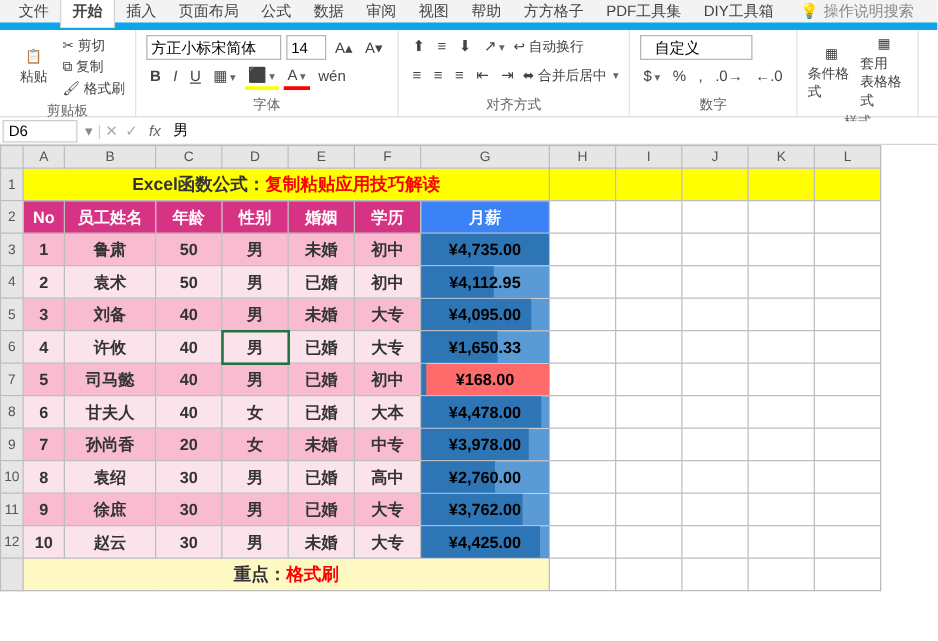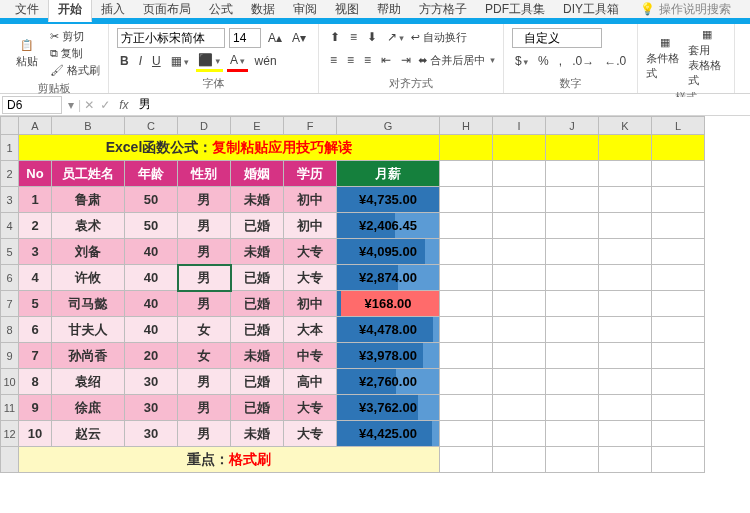--- a/index.html
+++ b/index.html
@@ -24,21 +24,21 @@
 .sheet{position:relative;overflow:auto;height:396px}
 table{border-collapse:collapse;table-layout:fixed}
 th.colh,td.rowh{background:#e6e6e6;border:1px solid #bdbdbd;font-weight:normal;font-size:11px;color:#555;text-align:center}
 th.colh{height:18px}
 td.rowh{width:18px}
 td.cell{border:1px solid #bdbdbd;background:#fff;height:26px;text-align:center;font-size:13px}
 .corner{width:18px;height:18px;background:#e6e6e6;border:1px solid #bdbdbd}
 .title-row td.cell{background:#ffff00;font-weight:bold;font-size:14px}
 .title-row .red{color:#ff0000}
 .hdr td.cell{background:#d63384;color:#fff;font-weight:bold}
-.hdr td.cell.salary{background:#15803d}
+.hdr td.cell.salary{background:#3b82f6}
 .r-odd td.cell{background:#f8bbd0}
 .r-even td.cell{background:#fbe3eb}
 td.salcell{background:#5b9bd5!important;color:#000;font-weight:bold;position:relative}
 td.salcell .bar{position:absolute;left:0;top:0;bottom:0;background:#2e75b6}
 td.salcell span{position:relative}
 td.salcell.low{background:#ff6b6b!important}
 .footer-row td.cell{background:#fef9c3;font-weight:bold;font-size:14px}
 .footer-row .red{color:#ff0000}
 .sel{outline:2px solid #217346;outline-offset:-1px}
 .dd::after{content:"▾";font-size:9px;margin-left:2px;color:#666}
@@ -240,21 +240,21 @@
           <td class="cell" style="background:#fff"></td>
         </tr>
         <tr class="r-even">
           <td class="rowh">4</td>
           <td class="cell"><b>2</b></td>
           <td class="cell"><b>袁术</b></td>
           <td class="cell"><b>50</b></td>
           <td class="cell"><b>男</b></td>
           <td class="cell"><b>已婚</b></td>
           <td class="cell"><b>初中</b></td>
-          <td class="cell salcell"><div class="bar" style="width:57%"></div><span>¥2,406.45</span></td>
+          <td class="cell salcell"><div class="bar" style="width:57%"></div><span>¥4,112.95</span></td>
           <td class="cell" style="background:#fff"></td>
           <td class="cell" style="background:#fff"></td>
           <td class="cell" style="background:#fff"></td>
           <td class="cell" style="background:#fff"></td>
           <td class="cell" style="background:#fff"></td>
         </tr>
         <tr class="r-odd">
           <td class="rowh">5</td>
           <td class="cell"><b>3</b></td>
           <td class="cell"><b>刘备</b></td>
@@ -270,21 +270,21 @@
           <td class="cell" style="background:#fff"></td>
         </tr>
         <tr class="r-even">
           <td class="rowh">6</td>
           <td class="cell"><b>4</b></td>
           <td class="cell"><b>许攸</b></td>
           <td class="cell"><b>40</b></td>
           <td class="cell sel"><b>男</b></td>
           <td class="cell"><b>已婚</b></td>
           <td class="cell"><b>大专</b></td>
-          <td class="cell salcell"><div class="bar" style="width:60%"></div><span>¥2,874.00</span></td>
+          <td class="cell salcell"><div class="bar" style="width:60%"></div><span>¥1,650.33</span></td>
           <td class="cell" style="background:#fff"></td>
           <td class="cell" style="background:#fff"></td>
           <td class="cell" style="background:#fff"></td>
           <td class="cell" style="background:#fff"></td>
           <td class="cell" style="background:#fff"></td>
         </tr>
         <tr class="r-odd">
           <td class="rowh">7</td>
           <td class="cell"><b>5</b></td>
           <td class="cell"><b>司马懿</b></td>

